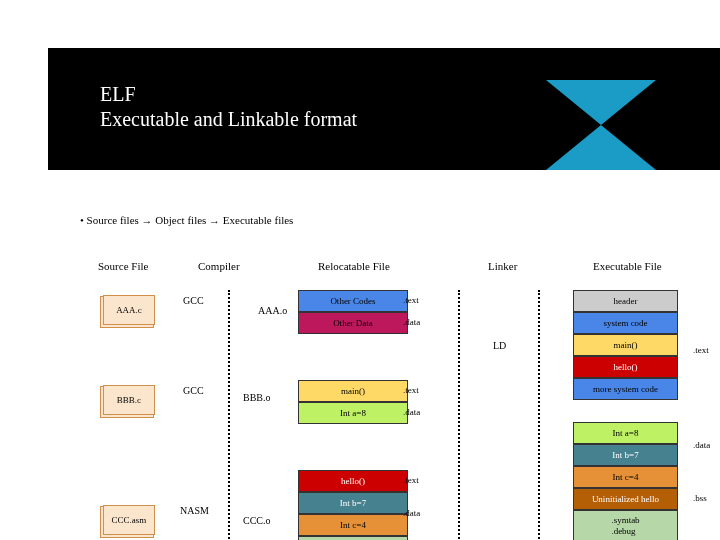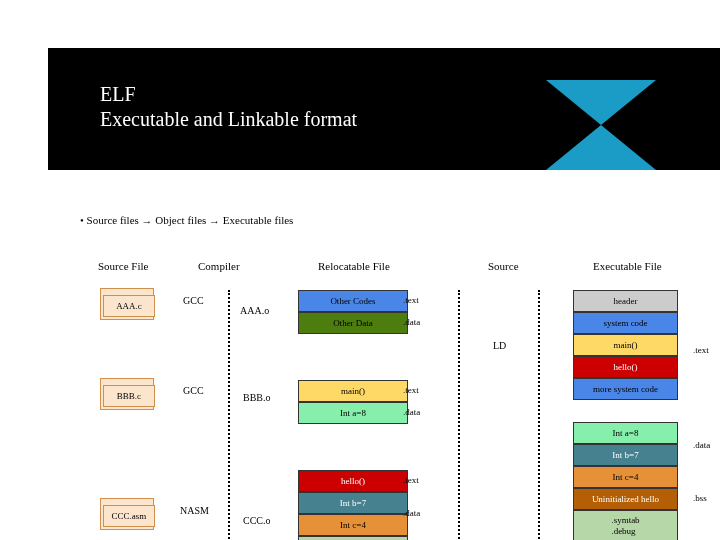--- a/index.html
+++ b/index.html
@@ -12,41 +12,41 @@
   .tri-bot { position: absolute; bottom: 0; left: 0; width: 0; height: 0; border-left: 55px solid transparent; border-right: 55px solid transparent; border-bottom: 45px solid #1a9cc7; }
   
   .content { padding: 12px 8px; position: relative; }
   .bullet { font-size: 11px; margin-bottom: 18px; padding-left: 8px; }
   .bullet::before { content: "• "; }
   
   .diagram { position: relative; height: 380px; }
   
   .col-label { position: absolute; font-size: 11px; font-weight: normal; }
   
-  .src-box { position: absolute; width: 52px; height: 22px; background: #fce5cd; border: 1px solid #d08f4a; font-size: 9px; display: flex; align-items: center; justify-content: center; }
+  .src-box { position: absolute; width: 52px; height: 30px; background: #fce5cd; border: 1px solid #d08f4a; font-size: 9px; display: flex; align-items: center; justify-content: center; }
   .src-box::before { content: ""; position: absolute; left: -4px; bottom: -4px; width: 52px; height: 30px; background: #fce5cd; border: 1px solid #d08f4a; z-index: -1; }
   
   .comp-label { position: absolute; font-size: 10px; }
   
   .dotted { position: absolute; border-left: 2px dotted #000; height: 300px; top: 30px; }
   
   .obj-label { position: absolute; font-size: 10px; }
   
   .reloc-row { position: absolute; width: 110px; height: 22px; border: 1px solid #333; display: flex; align-items: center; justify-content: center; font-size: 9px; }
   .seg-label { position: absolute; font-size: 9px; }
   
   .ld-label { position: absolute; font-size: 10px; }
   
   .exec-row { position: absolute; width: 105px; height: 22px; border: 1px solid #333; display: flex; align-items: center; justify-content: center; font-size: 9px; }
   .right-label { position: absolute; font-size: 9px; }
   
   .c-blue { background: #4a86e8; color: #000; }
-  .c-green { background: #4d7c0f; }
+  .c-green { background: #be185d; }
   .c-yellow { background: #ffd966; }
-  .c-pink { background: #86efac; }
+  .c-pink { background: #bef264; }
   .c-red { background: #cc0000; color: #fff; }
   .c-teal { background: #45818e; color: #fff; }
   .c-orange { background: #e69138; }
   .c-ltgreen { background: #b6d7a8; }
   .c-gray { background: #cccccc; }
   .c-dkorange { background: #b45f06; color: #fff; }
 </style>
 </head>
 <body>
 
@@ -62,34 +62,34 @@
 </div>
 
 <div class="content">
   <div class="bullet">Source files → Object files → Executable files</div>
 
   <div class="diagram">
 
     <div class="col-label" style="left:10px;top:0">Source File</div>
     <div class="col-label" style="left:110px;top:0">Compiler</div>
     <div class="col-label" style="left:230px;top:0">Relocatable File</div>
-    <div class="col-label" style="left:400px;top:0">Source</div>
+    <div class="col-label" style="left:400px;top:0">Linker</div>
     <div class="col-label" style="left:505px;top:0">Executable File</div>
 
     <div class="src-box" style="left:15px;top:35px">AAA.c</div>
     <div class="src-box" style="left:15px;top:125px">BBB.c</div>
     <div class="src-box" style="left:15px;top:245px">CCC.asm</div>
 
     <div class="comp-label" style="left:95px;top:35px">GCC</div>
     <div class="comp-label" style="left:95px;top:125px">GCC</div>
     <div class="comp-label" style="left:92px;top:245px">NASM</div>
 
     <div class="dotted" style="left:140px"></div>
 
-    <div class="obj-label" style="left:152px;top:45px">AAA.o</div>
+    <div class="obj-label" style="left:170px;top:45px">AAA.o</div>
     <div class="obj-label" style="left:155px;top:132px">BBB.o</div>
     <div class="obj-label" style="left:155px;top:255px">CCC.o</div>
 
     <div class="reloc-row c-blue" style="left:210px;top:30px">Other Codes</div>
     <div class="reloc-row c-green" style="left:210px;top:52px">Other Data</div>
     <div class="seg-label" style="left:315px;top:35px">.text</div>
     <div class="seg-label" style="left:315px;top:57px">.data</div>
 
     <div class="reloc-row c-yellow" style="left:210px;top:120px">main()</div>
     <div class="reloc-row c-pink" style="left:210px;top:142px">Int a=8</div>

